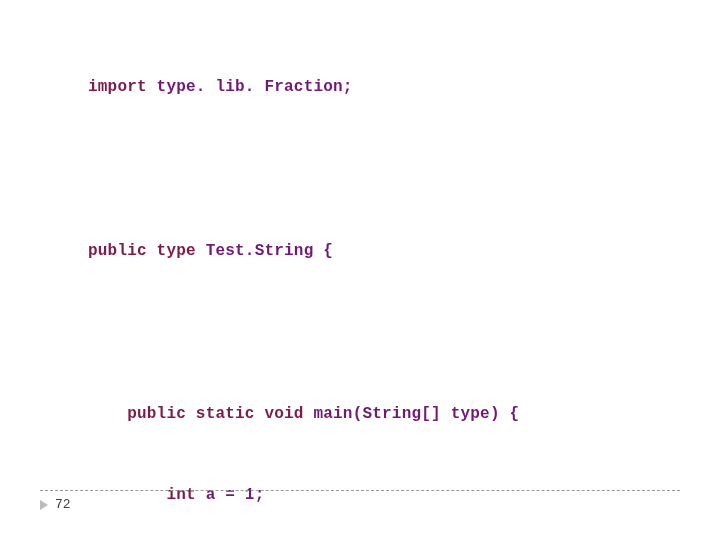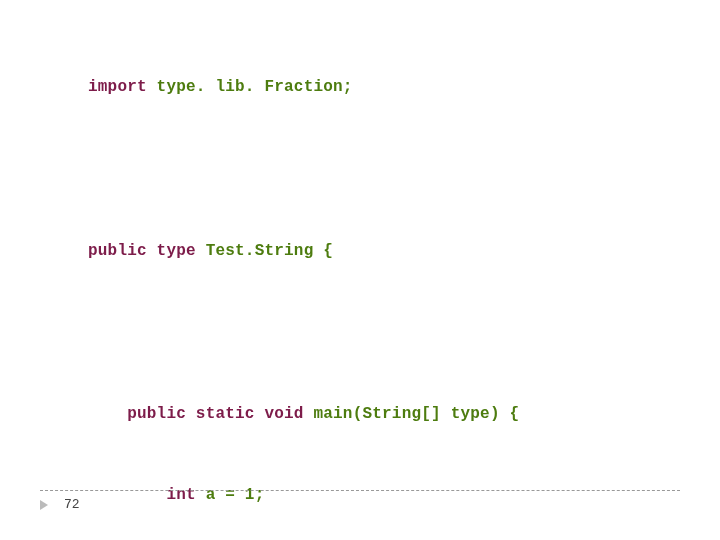--- a/index.html
+++ b/index.html
@@ -20,38 +20,38 @@
     box-sizing: border-box;
     padding: 20px 40px 0 40px;
   }
   .code {
     line-height: 1.7;
     font-weight: bold;
     letter-spacing: 0.2px;
     white-space: pre;
   }
   .kw { color: #7d1c4a; margin-left: 48px; } 
-  .plain { color: #4d7c0f; }
+  .plain { color: #701a75; }
   .blank { height: 1.7em; }
 
   .footer {
     position: absolute;
     left: 40px;
     right: 40px;
     bottom: 28px;
   }
   .rule {
     border: none;
     border-top: 1px dashed #999;
     margin: 0 0 6px 0;
   }
   .pagewrap {
     display: flex;
     align-items: center;
-    gap: 16px;
+    gap: 7px;
     font-family: Consolas, "Courier New", monospace;
     font-size: 13px;
     color: #444;
   }
   .tri {
     width: 0; height: 0;
     border-top: 5px solid transparent;
     border-bottom: 5px solid transparent;
     border-left: 8px solid #bbb;
   }

